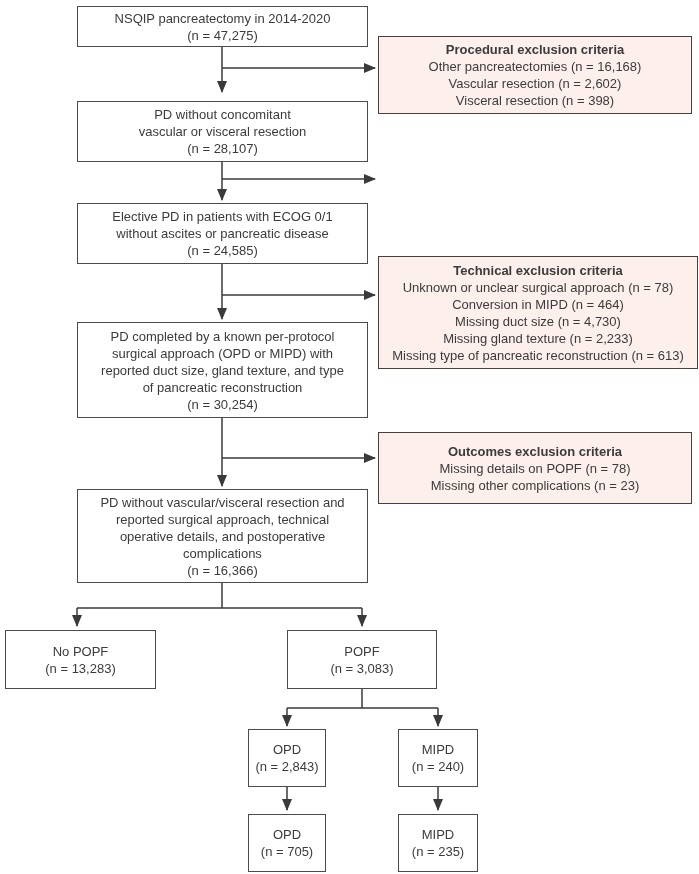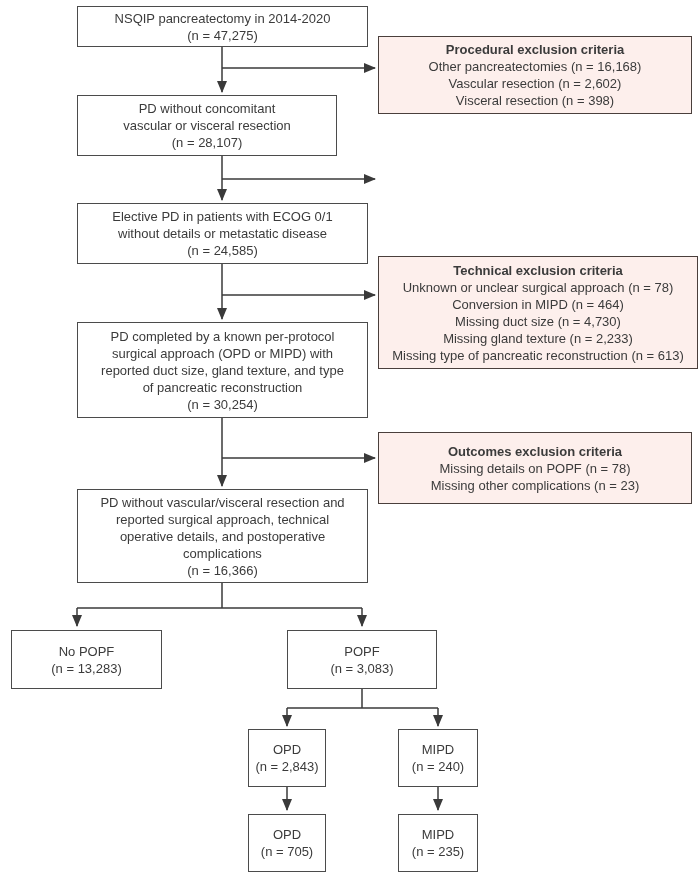--- a/index.html
+++ b/index.html
@@ -78,30 +78,30 @@
     <div>(n = 47,275)</div>
   </div>
 
   <div class="box pbox" style="left:378px;top:28px;width:314px;height:78px">
     <div class="ptitle">Procedural exclusion criteria</div>
     <div>Other pancreatectomies (n = 16,168)</div>
     <div>Vascular resection (n = 2,602)</div>
     <div>Visceral resection (n = 398)</div>
   </div>
 
-  <div class="box wbox" style="left:77px;top:95px;width:260px;height:61px">
+  <div class="box wbox" style="left:77px;top:101px;width:291px;height:61px">
     <div>PD without concomitant</div>
     <div>vascular or visceral resection</div>
     <div>(n = 28,107)</div>
   </div>
 
 
   <div class="box wbox" style="left:77px;top:203px;width:291px;height:61px">
     <div>Elective PD in patients with ECOG 0/1</div>
-    <div>without details or metastatic disease</div>
+    <div>without ascites or pancreatic disease</div>
     <div>(n = 24,585)</div>
   </div>
 
   <div class="box pbox" style="left:378px;top:248px;width:320px;height:113px">
     <div class="ptitle">Technical exclusion criteria</div>
     <div>Unknown or unclear surgical approach (n = 78)</div>
     <div>Conversion in MIPD (n = 464)</div>
     <div>Missing duct size (n = 4,730)</div>
     <div>Missing gland texture (n = 2,233)</div>
     <div>Missing type of pancreatic reconstruction (n = 613)</div>
@@ -122,21 +122,21 @@
   </div>
 
   <div class="box wbox" style="left:77px;top:489px;width:291px;height:94px">
     <div>PD without vascular/visceral resection and</div>
     <div>reported surgical approach, technical</div>
     <div>operative details, and postoperative</div>
     <div>complications</div>
     <div>(n = 16,366)</div>
   </div>
 
-  <div class="box wbox" style="left:11px;top:630px;width:151px;height:59px">
+  <div class="box wbox" style="left:5px;top:630px;width:151px;height:59px">
     <div>No POPF</div>
     <div>(n = 13,283)</div>
   </div>
 
   <div class="box wbox" style="left:287px;top:630px;width:150px;height:59px">
     <div>POPF</div>
     <div>(n = 3,083)</div>
   </div>
 
   <div class="box wbox" style="left:248px;top:729px;width:78px;height:58px">

